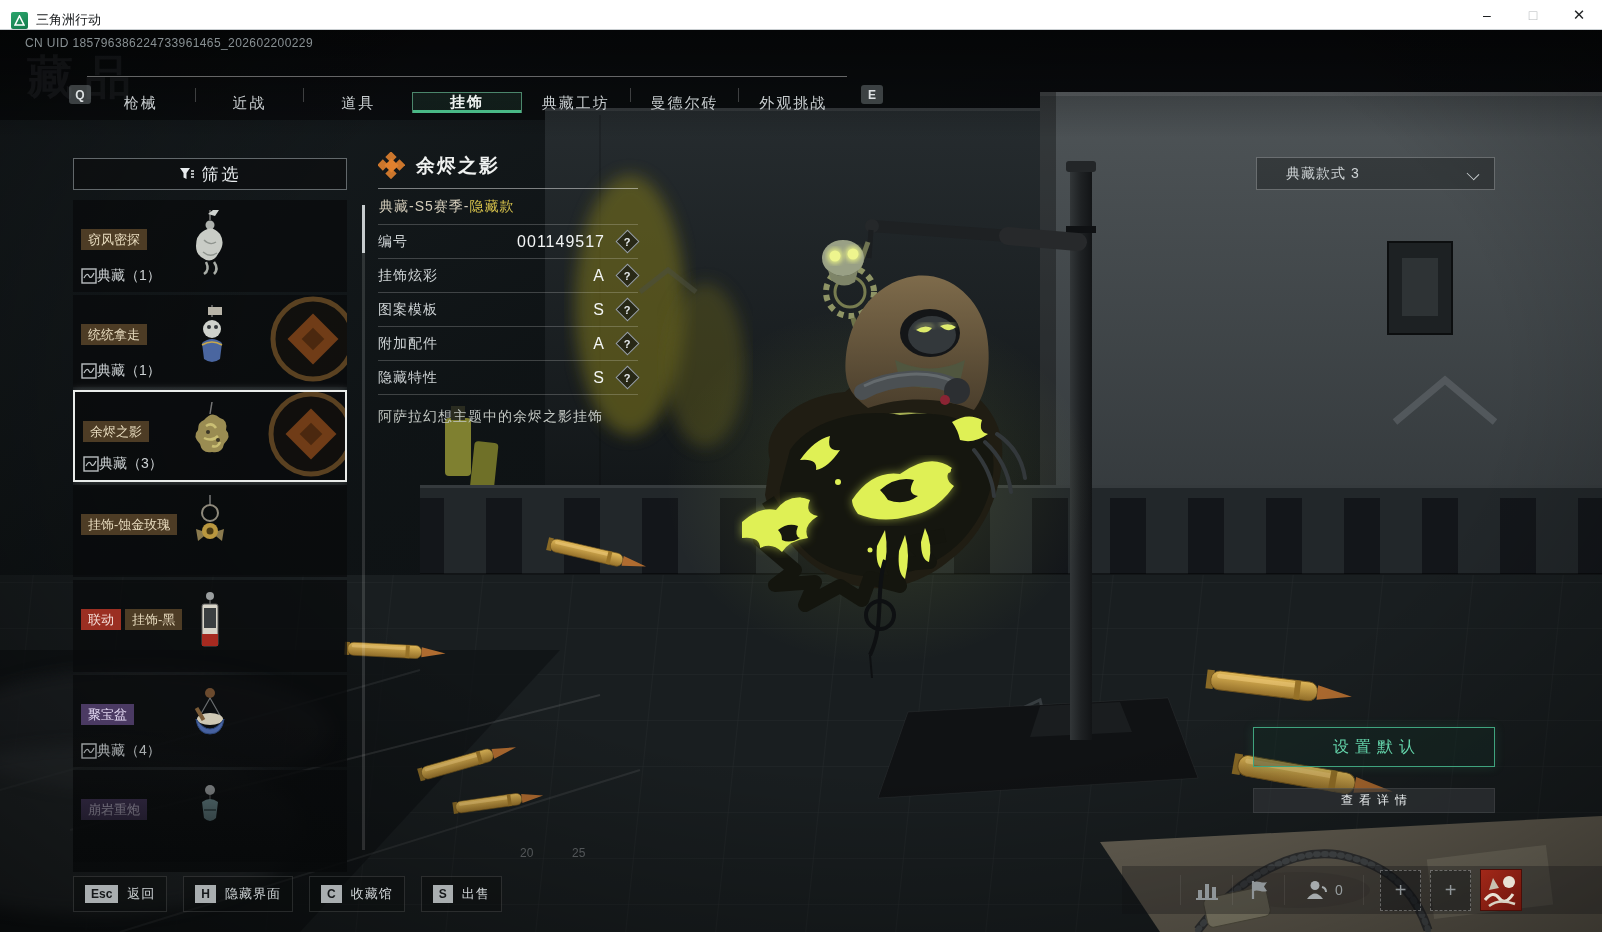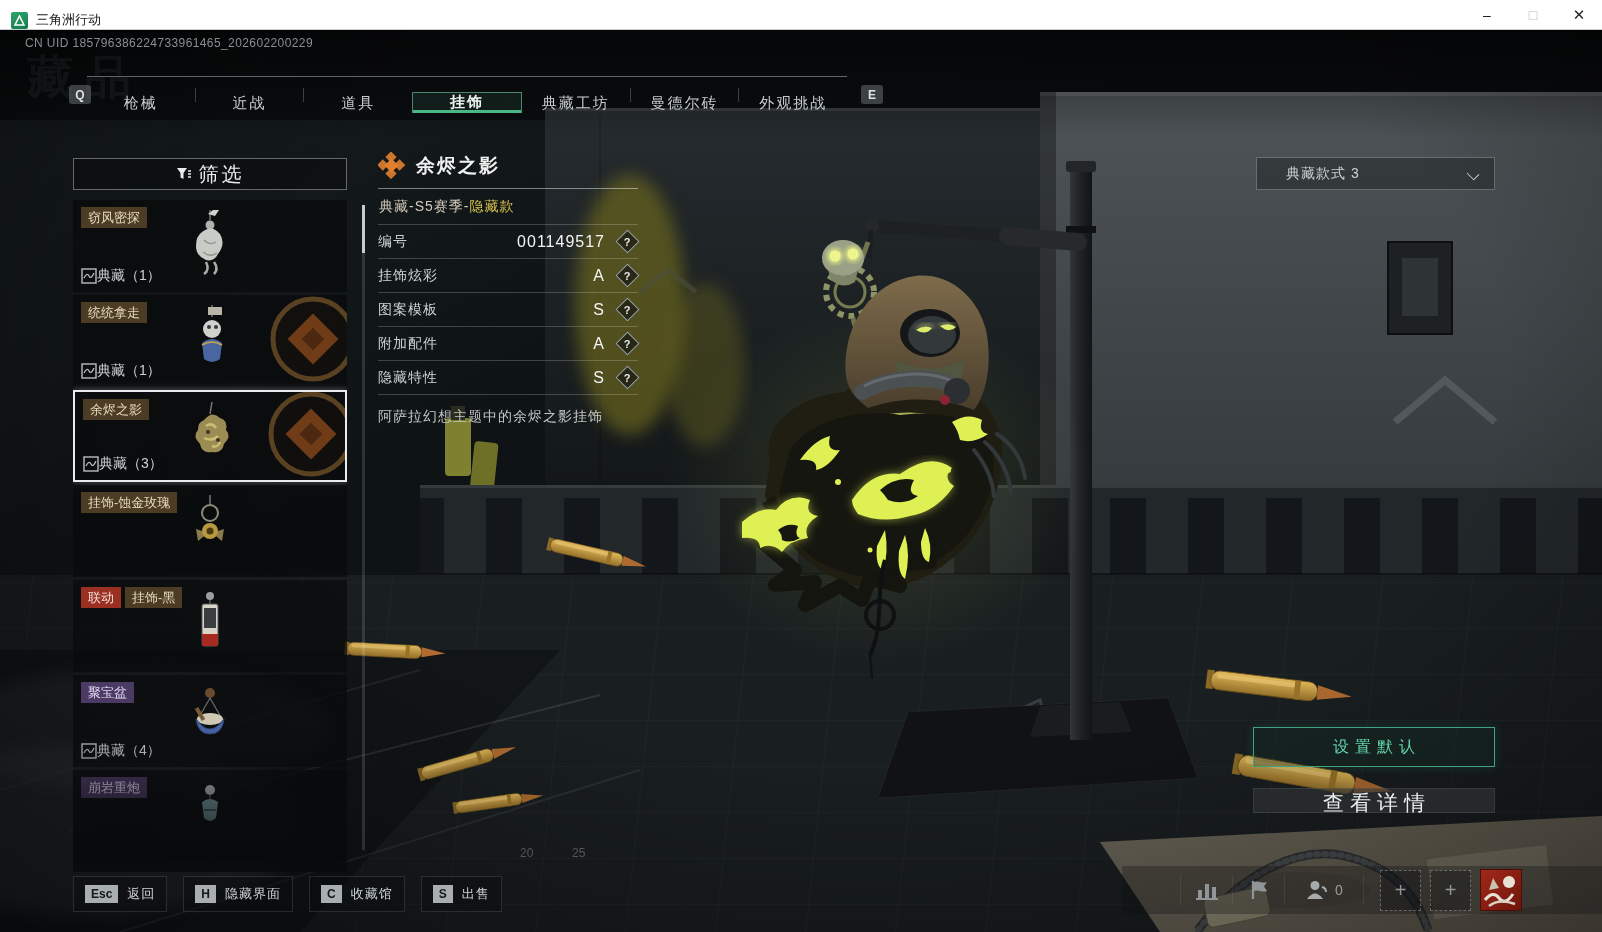--- a/index.html
+++ b/index.html
@@ -45,28 +45,28 @@
     font-size:15px; letter-spacing:2px; color:#c6cbcd; cursor:pointer; position:relative; }
   .tabsep{ width:1px; height:14px; background:rgba(255,255,255,.22); align-self:center; }
   .tab.active{ color:#eef2f0; font-weight:bold;
     border:1px solid rgba(95,170,135,.75);
     background:linear-gradient(180deg,rgba(44,80,64,.28),rgba(30,58,46,.38)); }
   .tab.active::after{ content:''; position:absolute; left:0; right:0; bottom:-1px; height:3px; background:#49b886; }
 
   
   .sidebar{ position:absolute; left:73px; top:128px; width:274px; height:714px; }
   .filter{ width:100%; height:32px; display:flex; align-items:center; justify-content:center; gap:8px;
-    background:rgba(12,14,15,.68); border:1px solid #62686b; color:#e8ecee; font-size:20px;
+    background:rgba(12,14,15,.68); border:1px solid #62686b; color:#e8ecee; font-size:17px;
     letter-spacing:3px; cursor:pointer; font-family:inherit; }
   .cards{ position:absolute; left:0; top:42px; width:274px; height:672px; overflow:hidden; }
   .card{ position:relative; width:274px; height:92px; margin-bottom:3px; overflow:hidden;
     background:rgba(9,10,11,.72); cursor:pointer; }
   .card.selected{ border:2px solid #e9ecea; box-shadow:0 0 8px rgba(255,255,255,.25); }
   .card .tagrow{ position:absolute; left:8px; top:7px; display:flex; gap:4px; }
-  .tag{ padding:2px 7px; font-size:13px; line-height:17px; white-space:nowrap; }
+  .tag{ padding:2px 7px; font-size:13px; line-height:17px; white-space:nowrap;margin-top:22px; }
   .tag.brown{ background:#4d3c25; color:#e8dcbf; }
   .tag.purple{ background:#4b3a63; color:#e2d8f2; }
   .tag.red{ background:#9b2f22; color:#f4ded8; }
   .card .thumb{ position:absolute; left:50%; top:10px; transform:translateX(-50%); }
   .badge{ position:absolute; left:8px; bottom:7px; display:flex; align-items:center; gap:0;
     color:#cdd2d4; font-size:14px; }
   .emblem{ position:absolute; right:-14px; top:50%; transform:translateY(-50%); opacity:.8; }
   .sb-fade{ position:absolute; left:0; bottom:0; width:274px; height:150px; pointer-events:none;
     background:linear-gradient(180deg, rgba(7,9,10,0) 0%, rgba(7,9,10,.85) 90%); }
   .scrolltrack{ position:absolute; left:362px; top:175px; width:3px; height:645px;
@@ -96,21 +96,21 @@
   .dropdown span.val{ margin-left:29px; }
   .chev{ position:absolute; right:16px; top:11px; width:10px; height:10px;
     border-right:1.5px solid #cfd4d6; border-bottom:1.5px solid #cfd4d6; transform:rotate(45deg) scale(1,.8); }
 
   .btn-default{ position:absolute; left:1253px; top:697px; width:242px; height:40px;
     border:1px solid #3fa37e; background:rgba(18,46,38,.38); color:#63d3a9; font-size:16px;
     letter-spacing:6px; text-indent:6px; cursor:pointer; font-family:inherit;
     box-shadow:0 0 10px rgba(60,180,130,.18); }
   .btn-details{ position:absolute; left:1253px; top:758px; width:242px; height:25px;
     border:1px solid rgba(255,255,255,.08); background:rgba(50,54,56,.62); color:#eaeeef;
-    font-size:21px; letter-spacing:6px; text-indent:6px; cursor:pointer; font-family:Liberation Serif, serif; }
+    font-size:12px; letter-spacing:6px; text-indent:6px; cursor:pointer; font-family:Liberation Serif, serif; }
 
   
   .shortcuts{ position:absolute; left:0; top:846px; height:36px; display:flex; gap:16px; padding-left:73px; }
   .scgroup{ display:flex; align-items:center; gap:9px; padding:0 11px; height:36px;
     border:1px solid rgba(255,255,255,.12); background:rgba(10,12,13,.42); cursor:pointer; }
   .key{ background:#a9aeb0; color:#15181a; font-size:12px; font-weight:bold;
     padding:2px 6px; border-radius:0; }
   .sclabel{ color:#ced3d5; font-size:13px; letter-spacing:1px; }
 
   .iconband{ position:absolute; left:1122px; top:836px; width:480px; height:48px;

